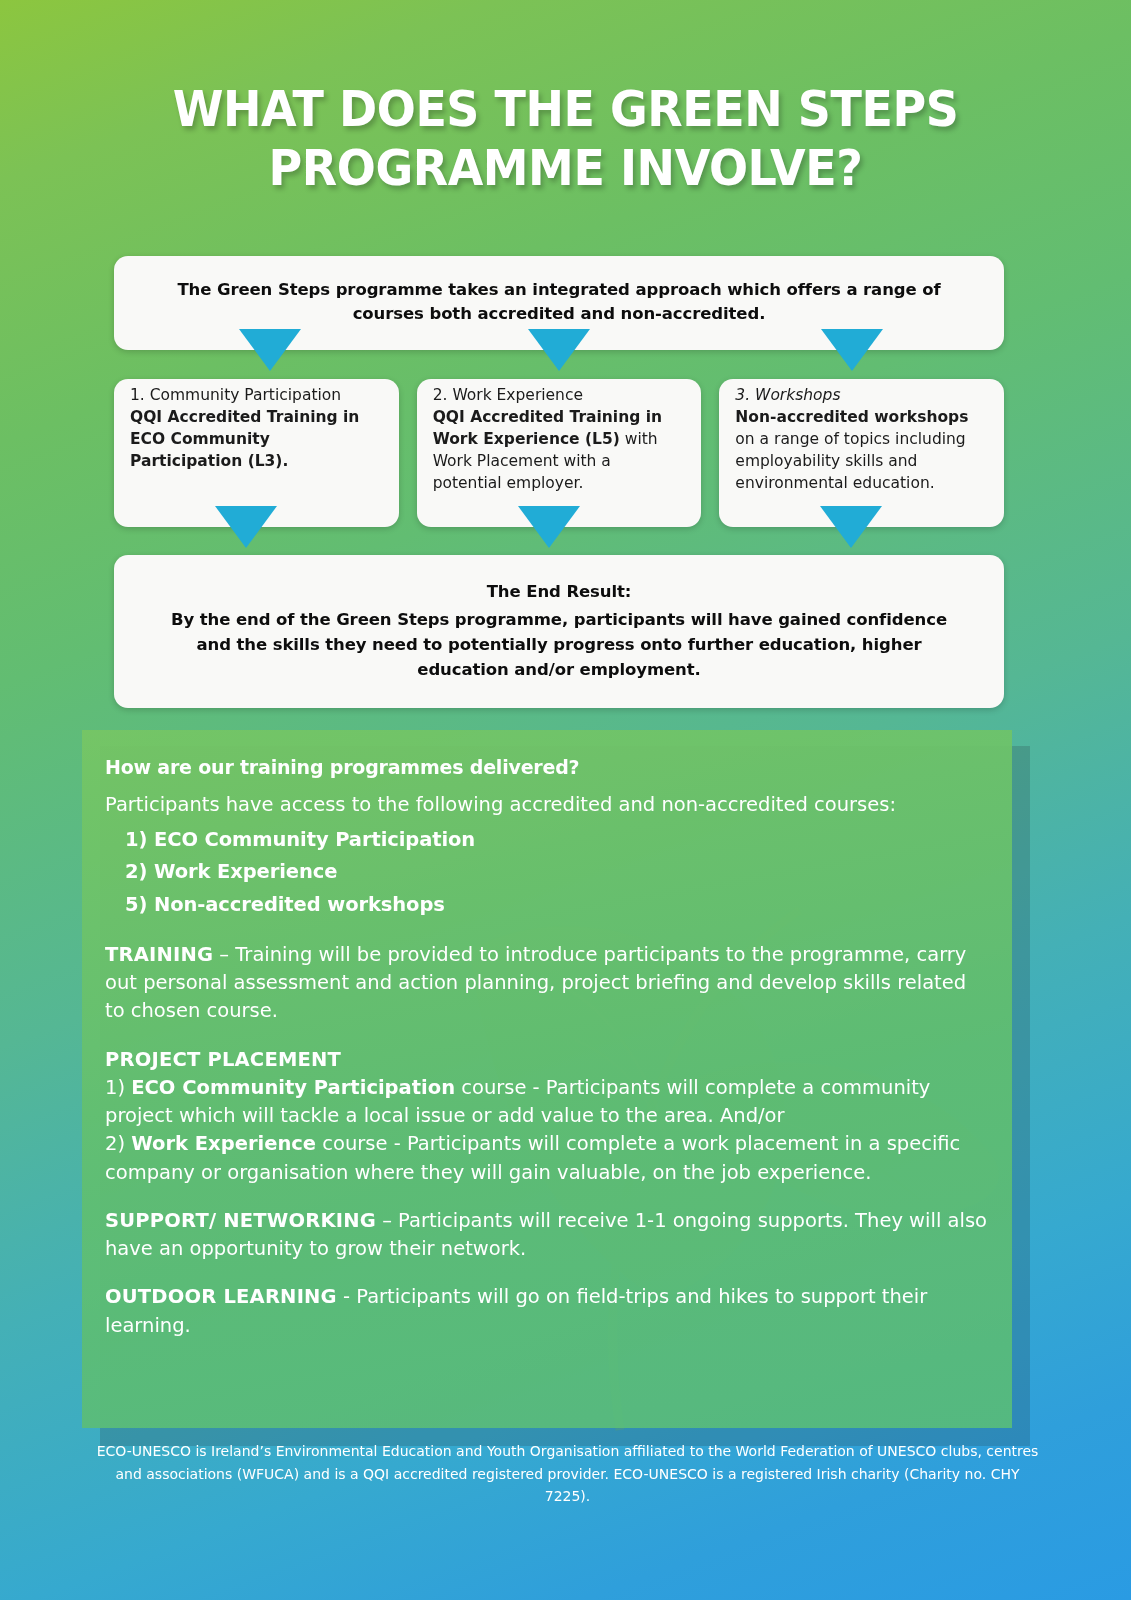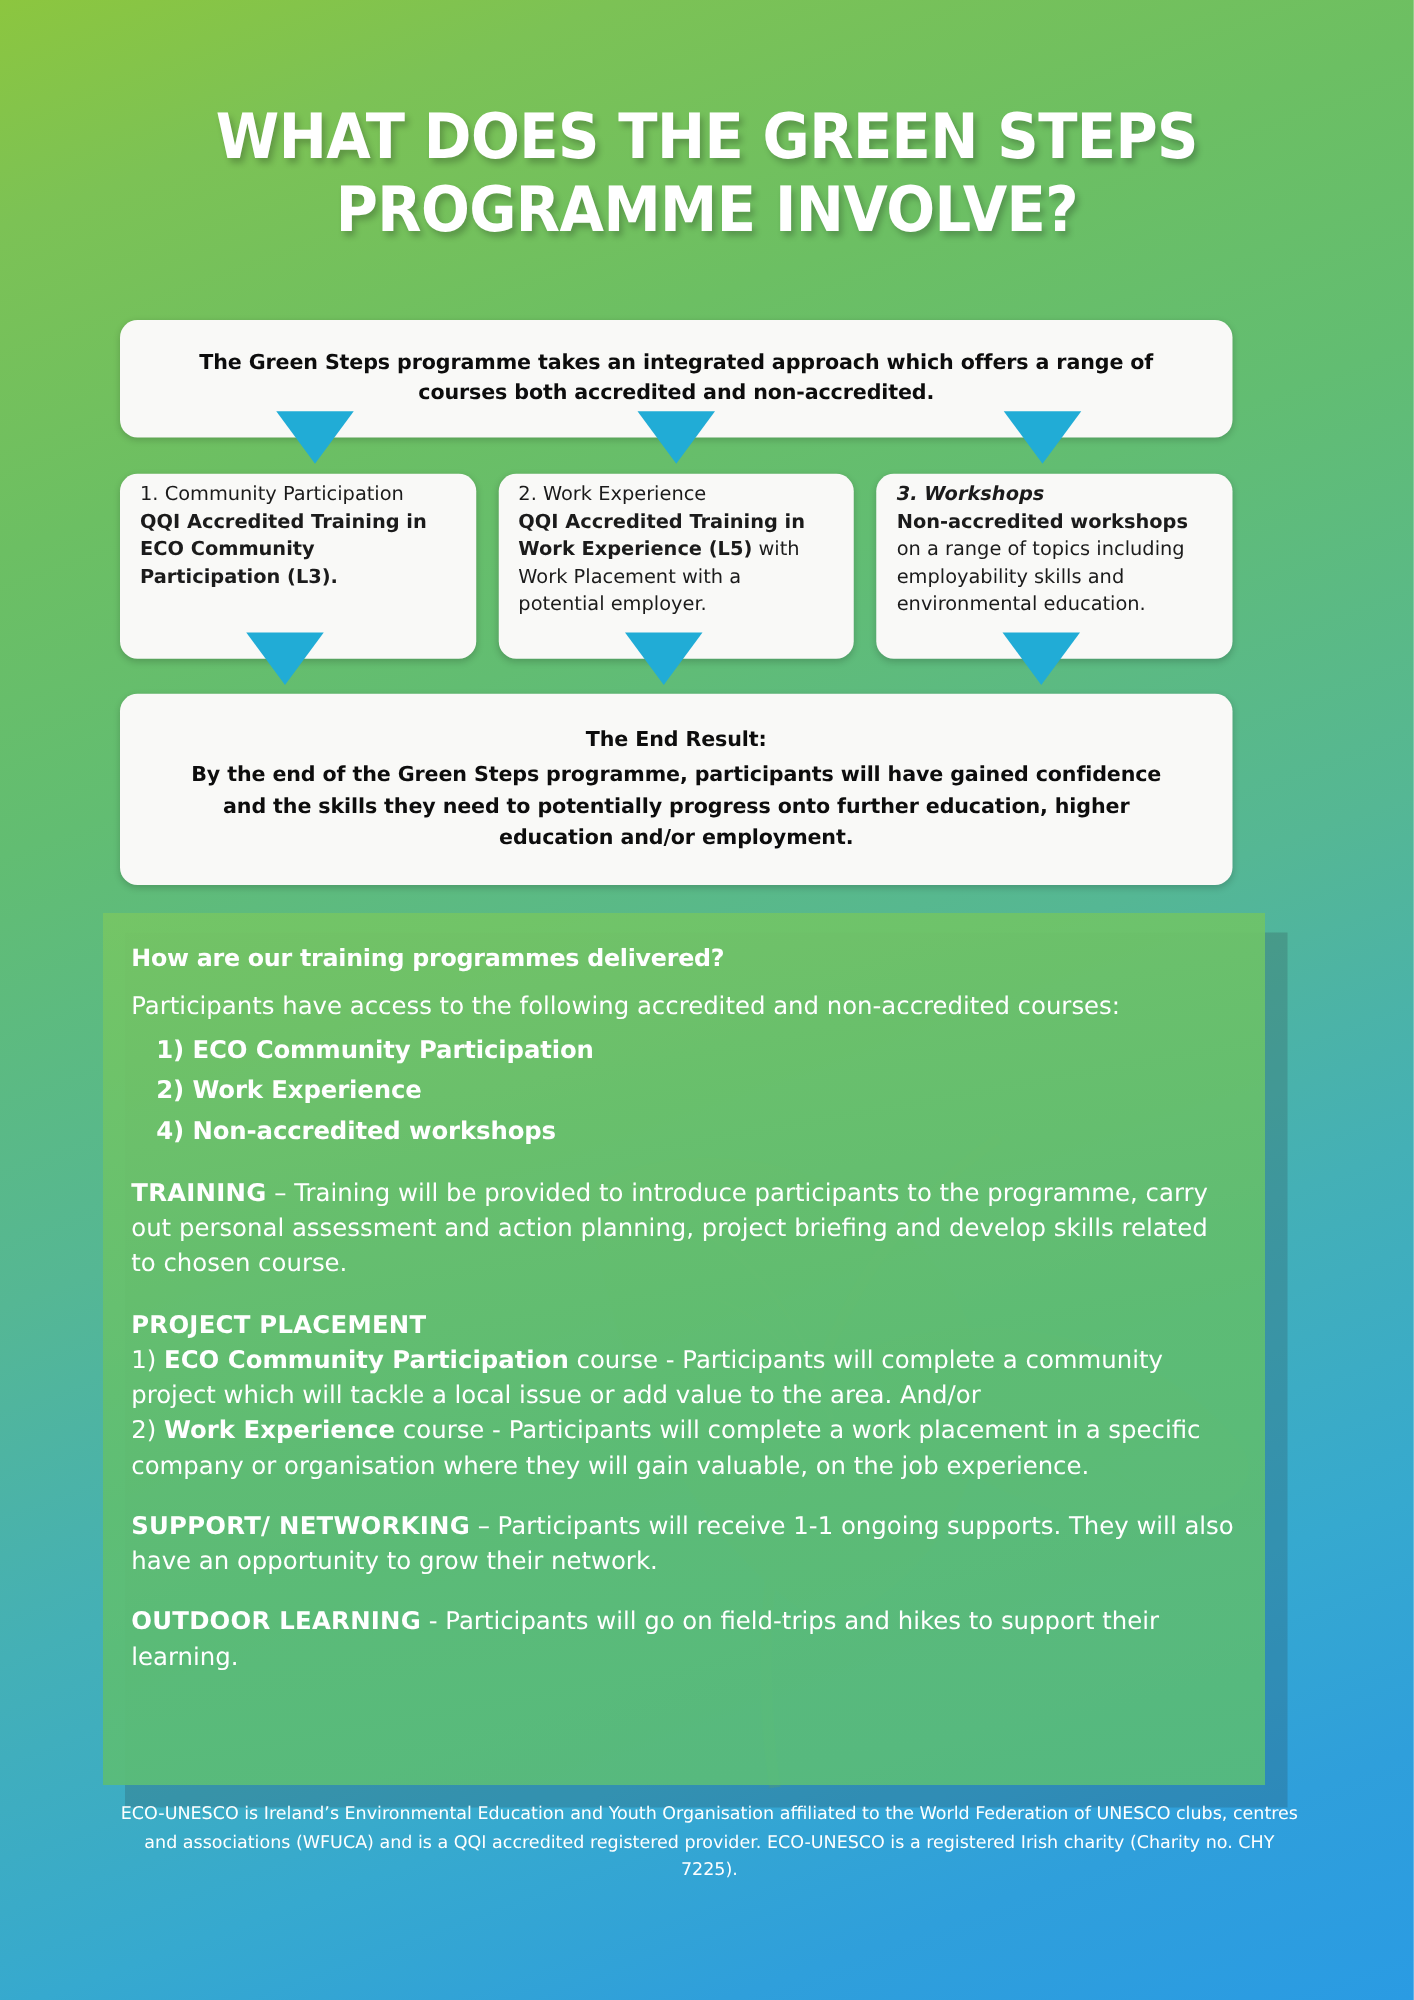--- a/index.html
+++ b/index.html
@@ -34,21 +34,21 @@
     font-size:50px;
     line-height:1.18;
     letter-spacing:-0.5px;
     color:#ffffff;
     text-shadow:3px 4px 5px rgba(0,0,0,0.22);
     transform:scaleX(0.92);
     transform-origin:50% 50%;
   }
 
   
-  .flow{ position:absolute; left:96px; top:256px; width:890px; }
+  .flow{ position:absolute; left:114px; top:256px; width:890px; }
 
   .card{
     background:#f9f9f7;
     border-radius:14px;
     box-shadow:0 2px 6px rgba(0,0,0,0.18);
     position:relative;
   }
 
   .intro{
     padding:22px 30px 24px;
@@ -68,21 +68,21 @@
     border-top:42px solid #21acd6;
     z-index:5;
   }
 
   .cols{ position:relative; margin-top:29px; display:flex; gap:18px; }
   .col{ flex:1 1 0; min-height:148px; padding:5px 18px 16px 16px; }
 
   .col .lead{
     font-size:15.5px; line-height:1.42; color:#1b1b1b; font-weight:normal;
   }
-  .col .lead.ital{ font-style:italic;font-weight:bold; }
+  .col .lead.ital{ font-style:italic; }
   .col .body{
     font-size:15.5px; line-height:1.42; color:#1b1b1b; font-weight:normal;
   }
   .col .body b{ font-weight:bold; }
 
   .result{
     margin-top:28px;
     padding:24px 42px 26px;
     text-align:center;
     font-weight:bold;
@@ -184,21 +184,21 @@
 
 <div class="shadowblock"></div>
 
 <div class="panel">
   <div class="panel-inner">
     <h2>How are our training programmes delivered?</h2>
     <p class="lede">Participants have access to the following accredited and non-accredited courses:</p>
     <ul class="courses">
       <li>1) ECO Community Participation</li>
       <li>2) Work Experience</li>
-      <li>4) Non-accredited workshops</li>
+      <li>5) Non-accredited workshops</li>
     </ul>
 
     <p class="blk"><span class="cap">TRAINING</span><span> – </span><span>Training will be provided to introduce participants to the programme, carry out personal assessment and action planning, project briefing and develop skills related to chosen course.</span></p>
 
     <p class="blk"><span class="cap">PROJECT PLACEMENT</span><br><span>1) </span><b>ECO Community Participation</b><span> course - Participants will complete a community project which will tackle a local issue or add value to the area. And/or</span><br><span>2) </span><b>Work Experience</b><span> course - Participants  will complete a work placement in a specific company or organisation where they will gain valuable, on the job experience.</span></p>
 
     <p class="blk"><span class="cap">SUPPORT/ NETWORKING</span><span> – </span><span>Participants will receive 1-1 ongoing supports. They will also have an opportunity to grow their network.</span></p>
 
     <p class="blk"><span class="cap">OUTDOOR LEARNING</span><span> - </span><span>Participants will go on field-trips and hikes to support their learning.</span></p>
   </div>

